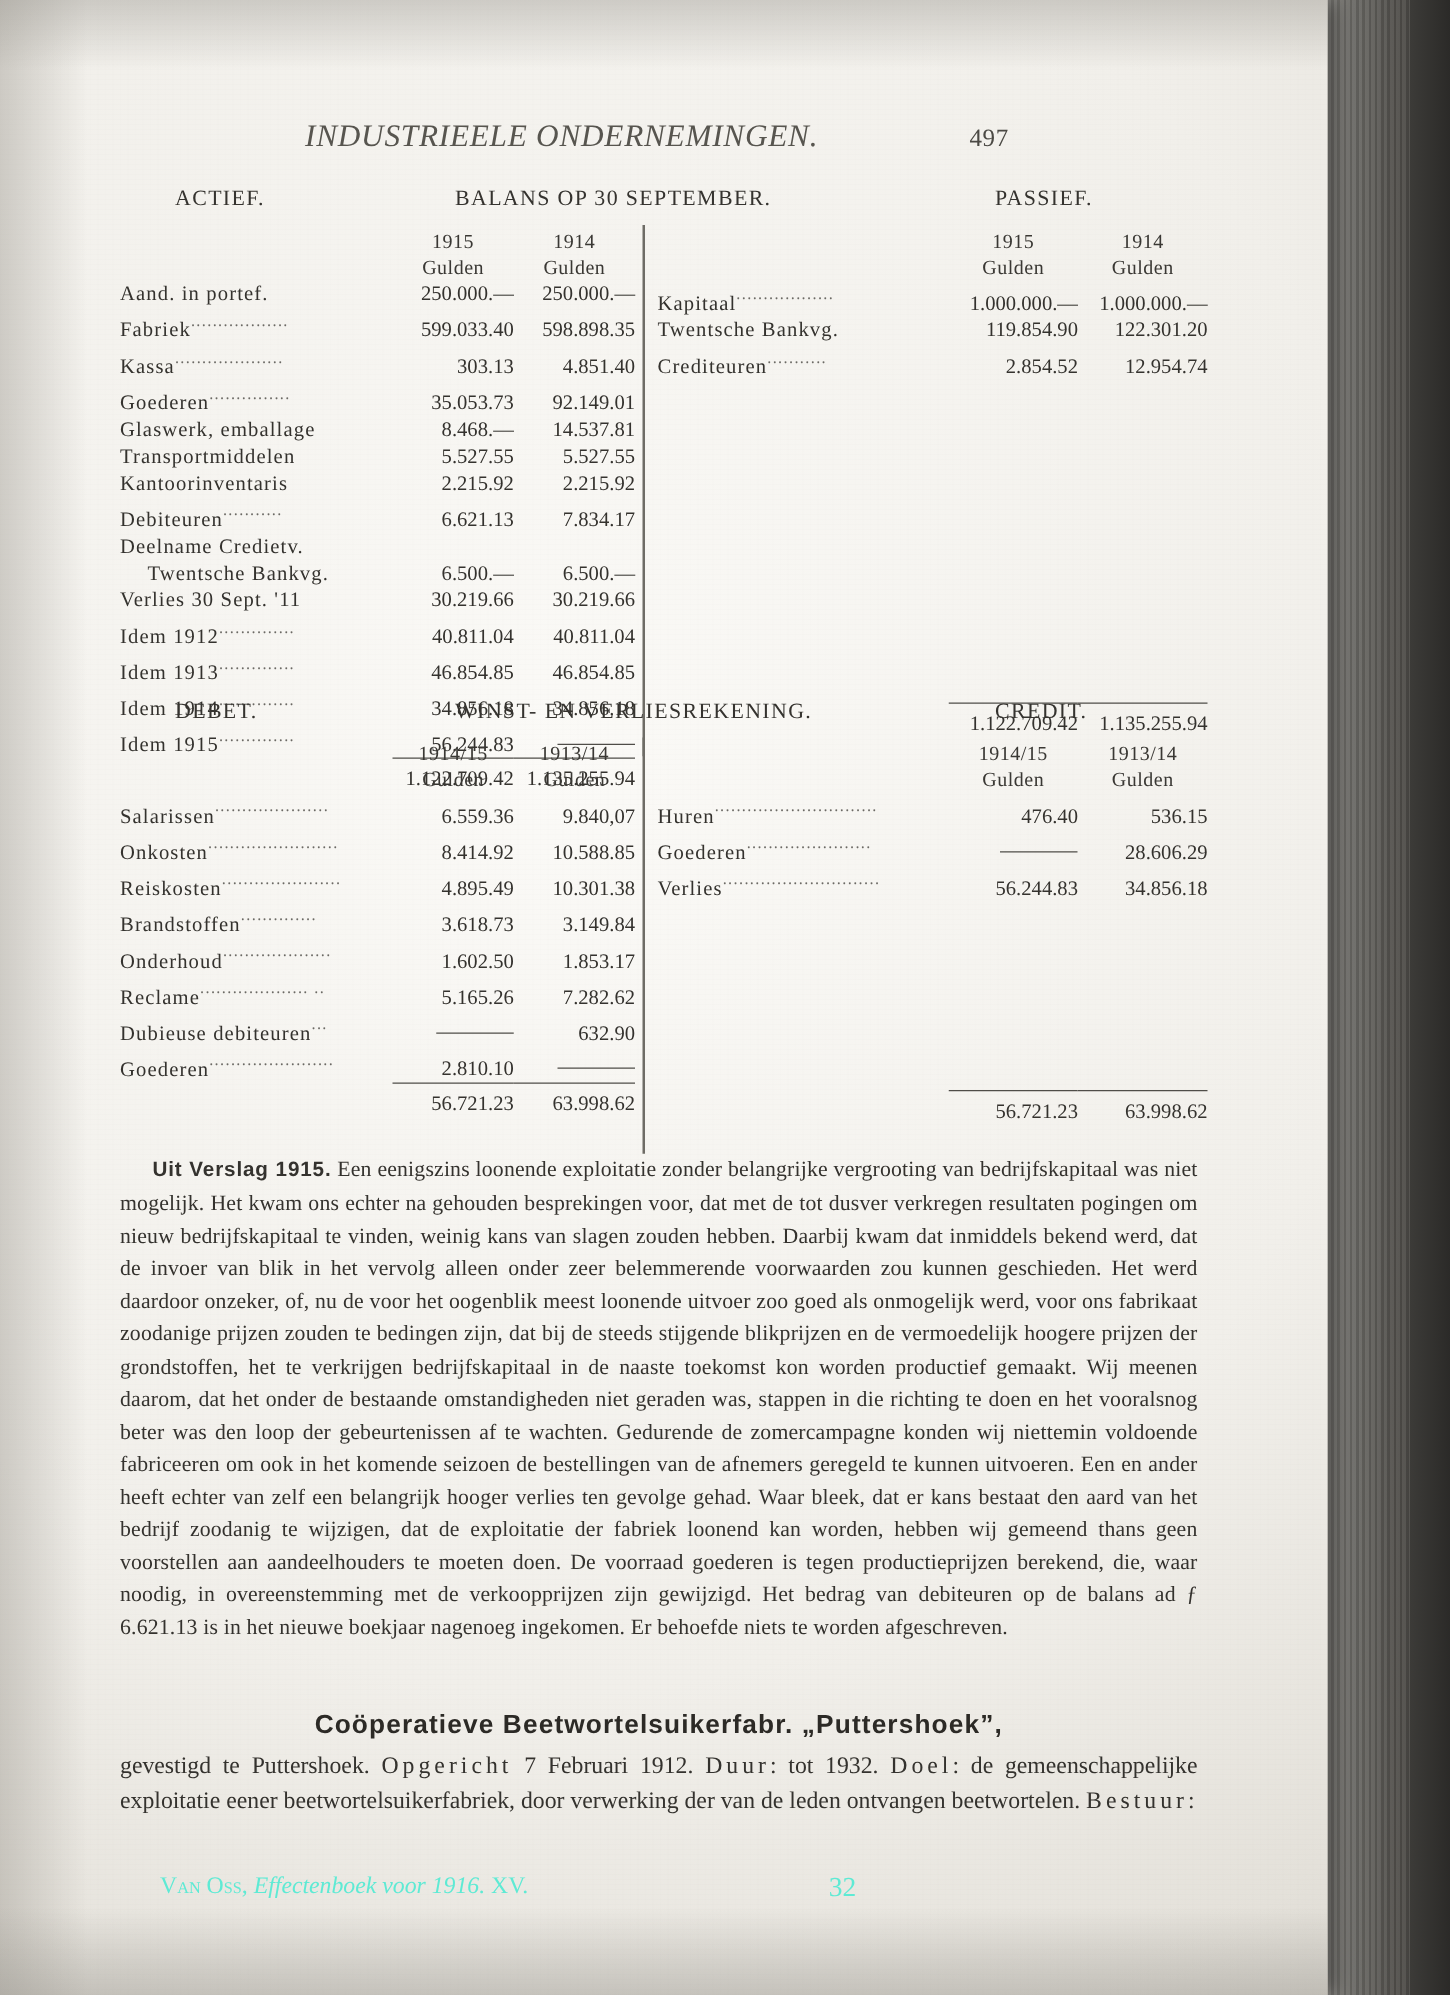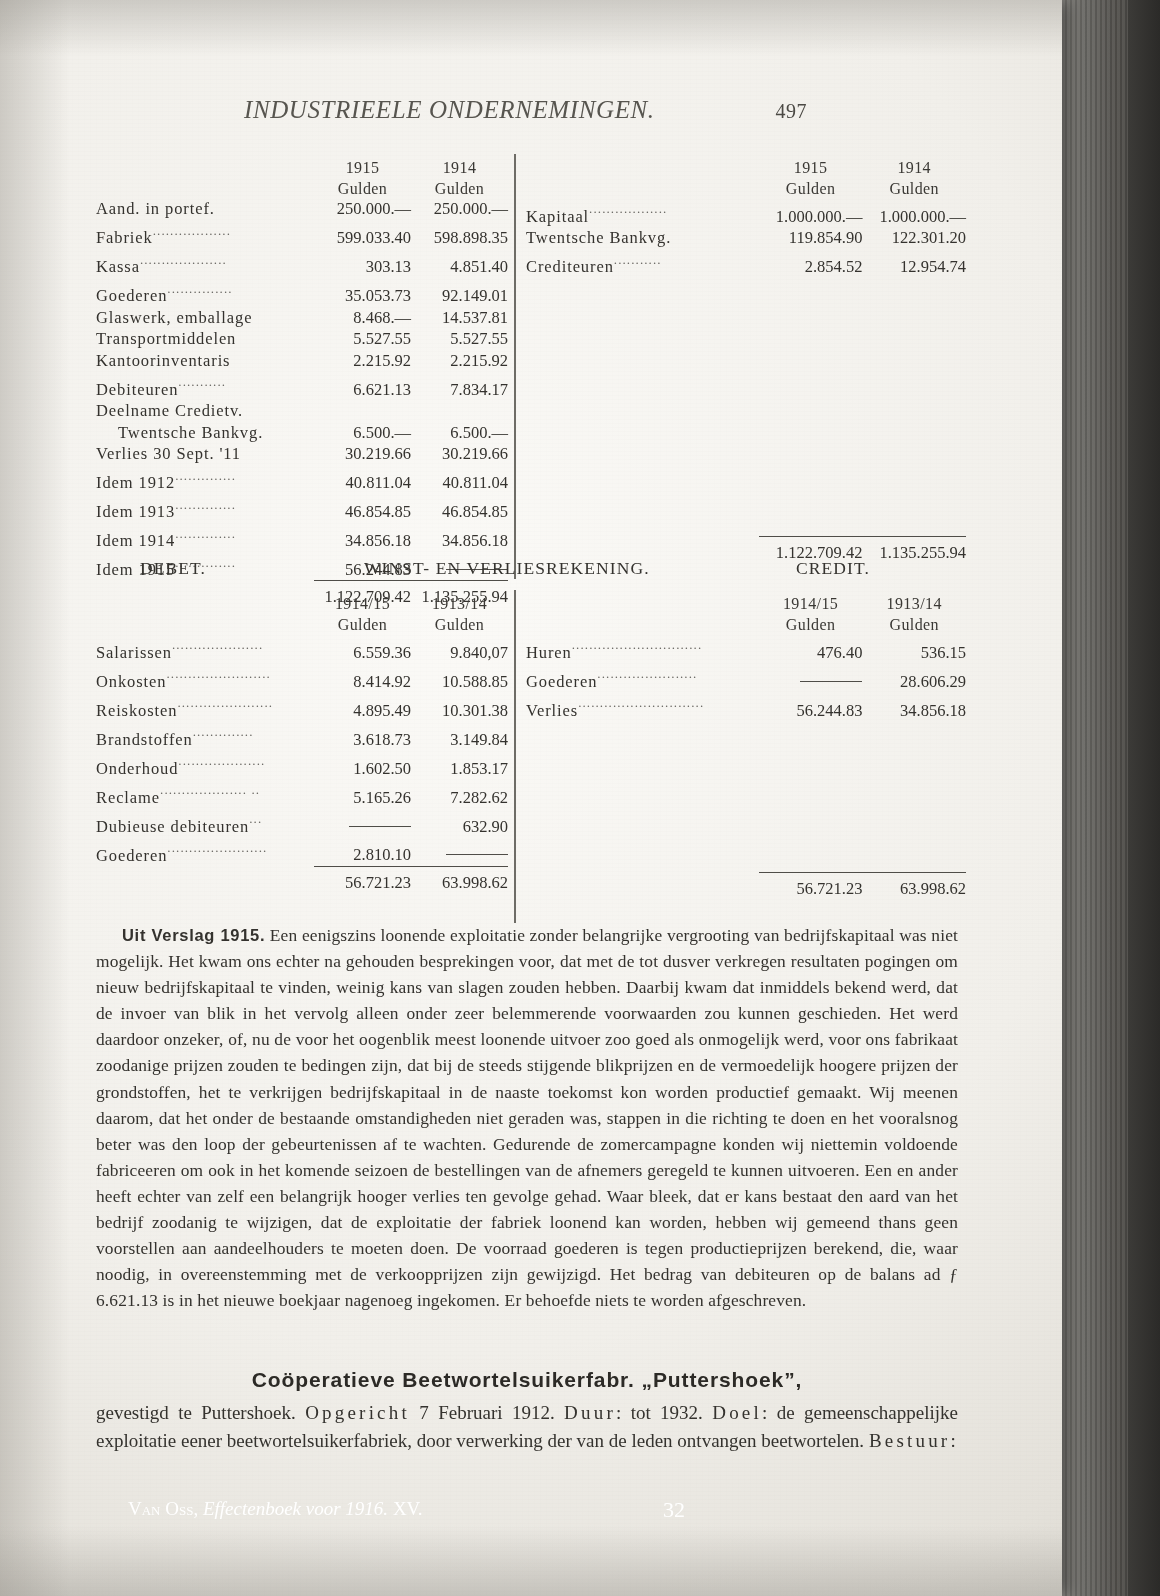--- a/index.html
+++ b/index.html
@@ -233,21 +233,21 @@
   }
   .sp { letter-spacing: 3.2px; }
 
   
   .footer {
     position: absolute;
     left: 128px;
     right: 96px;
     top: 1498px;
     font-size: 19px;
-    color: #ffffff;
+    color: #5eead4;
   }
   .footer .sc { font-variant: small-caps; }
   .footer .bk { font-style: italic; }
   .footer .fpage {
     position: absolute;
     right: 132px;
     top: -1px;
     font-size: 22px;
     text-align: right;
   }
@@ -267,20 +267,25 @@
 </div>
 
 <div class="content">
 
   <div class="running-head">
     <span class="rh-title">INDUSTRIEELE ONDERNEMINGEN.</span>
     <span class="rh-page">497</span>
   </div>
 
   <div class="statement" id="balance-block" style="top:148px;">
+    <div class="st-heads">
+      <span class="left">ACTIEF.</span>
+      <span class="mid">BALANS OP 30 SEPTEMBER.</span>
+      <span class="right">PASSIEF.</span>
+    </div>
     <div class="st-body" style="height: 451px;">
       <div class="vrule" id="balance-vrule" style="height: 425px;"></div>
       <table class="acct side-left" id="tbl-actief">
           <tbody>
             <tr class="rowh">
               <td class="col-label"></td>
               <td class="col-num">1915</td>
               <td class="col-num">1914</td>
             </tr>
             <tr class="rowh">

